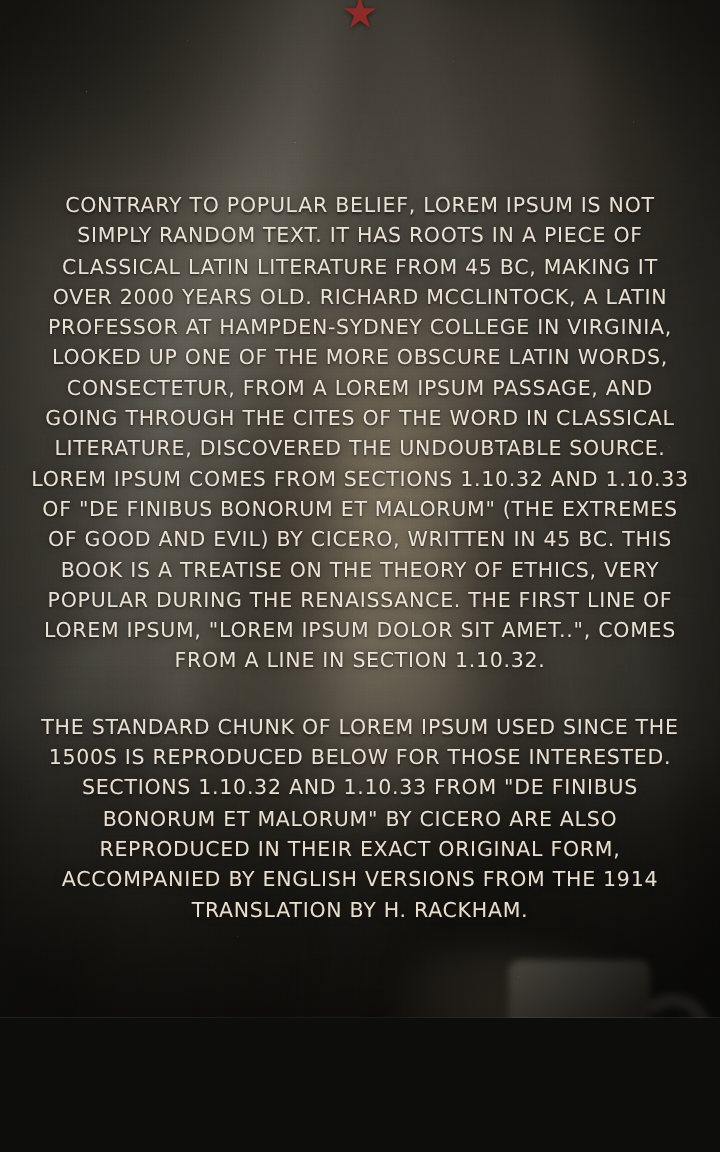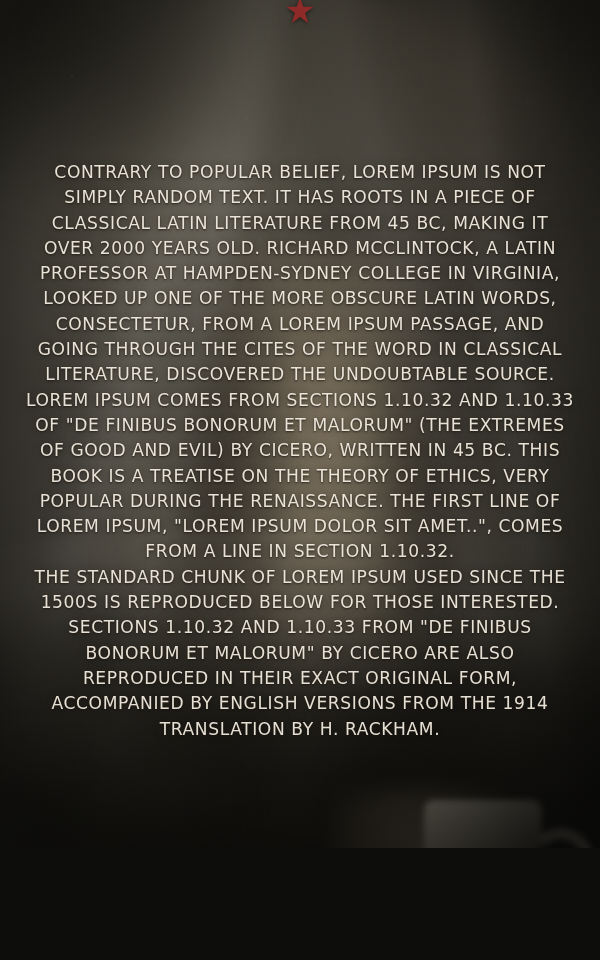--- a/index.html
+++ b/index.html
@@ -166,20 +166,21 @@
     text-align: center;
     text-transform: uppercase;
     font-weight: 400;
     font-variant: small-caps;
     text-shadow:
       0 1px 2px rgba(25,20,14,0.85),
       0 0 10px rgba(40,32,22,0.55);
     opacity: .94;
   }
   .para + .para {
+    margin-top: 30px;
   }
 </style>
 </head>
 <body>
 
 <div class="poster">
 
   <div class="bg-base"></div>
   <div class="shade s4"></div>
   <div class="shade s5"></div>

